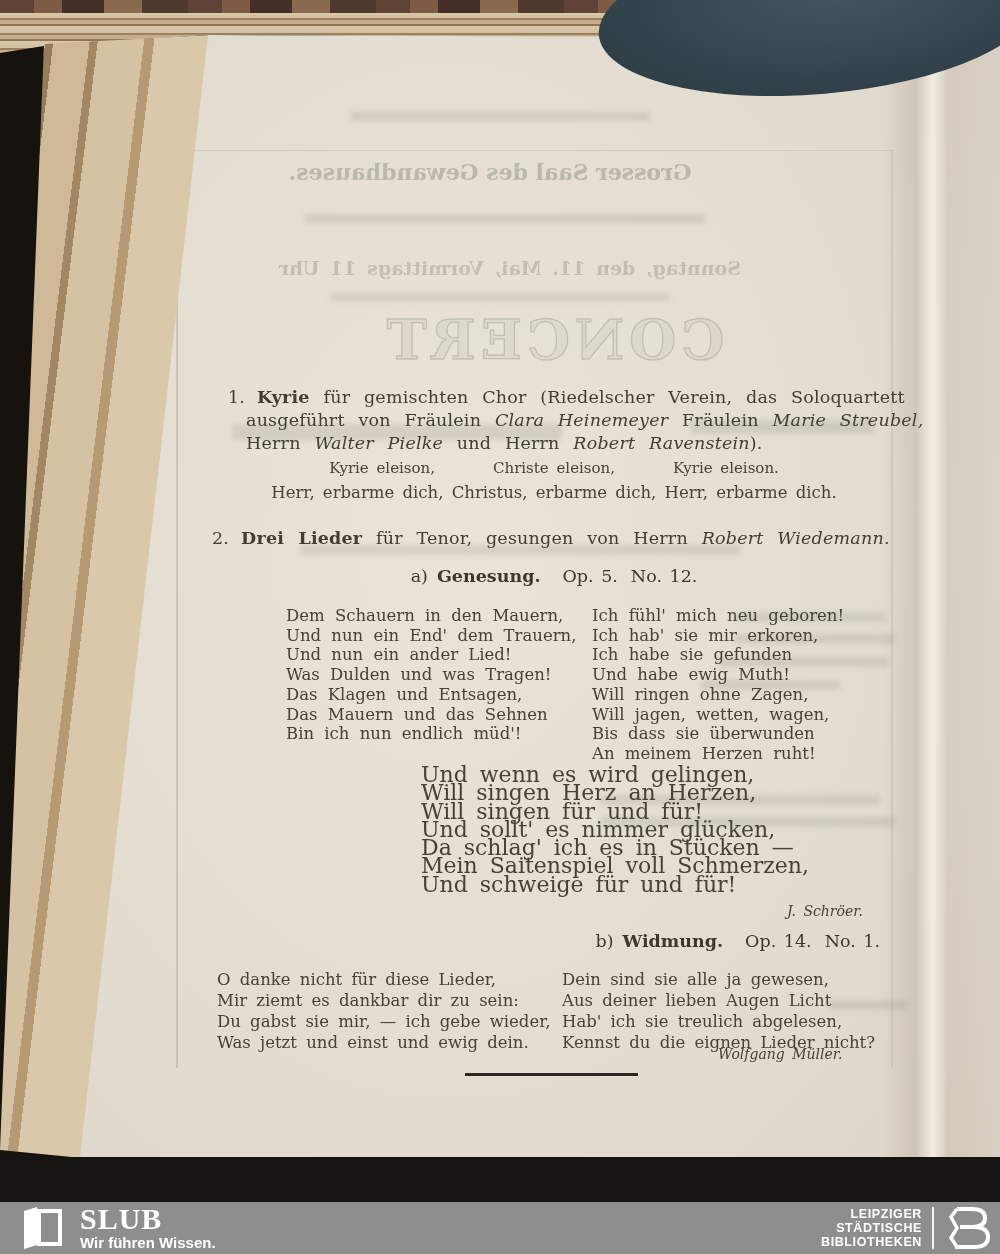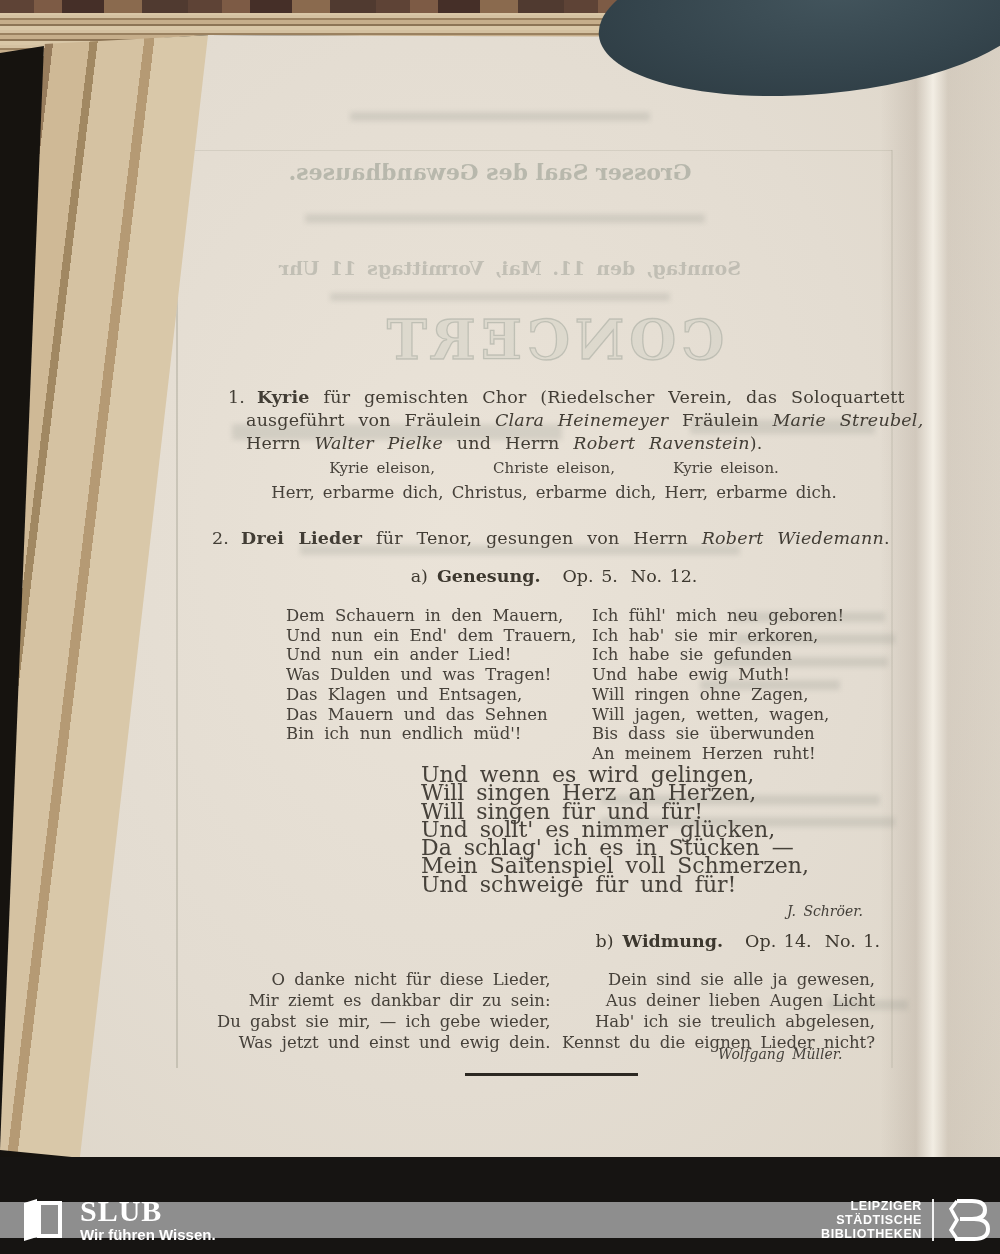--- a/index.html
+++ b/index.html
@@ -46,27 +46,27 @@
   .item{font-size:17.5px;line-height:23px;word-spacing:8px;letter-spacing:.2px;color:#423d35;}
   .item .num{margin-right:12px;}
   .hang{padding-left:18px;}
   .centerrow{display:flex;justify-content:center;gap:58px;font-size:15px;word-spacing:3px;}
   .centerline{text-align:center;font-size:16.5px;word-spacing:3px;}
   .heading{text-align:center;font-size:17.5px;word-spacing:2px;color:#3d382f;}
   .heading .g1{margin-left:9px;}
   .heading .g2{margin-left:22px;}
   .heading .g3{margin-left:13px;}
   .poem{font-size:16.5px;line-height:19.7px;word-spacing:5px;}
-  .poem2{font-size:16.5px;line-height:21px;word-spacing:4px;text-align:right;}
+  .poem2{font-size:16.5px;line-height:21px;word-spacing:4px;}
   .stanza{font-size:22px;line-height:18.3px;word-spacing:5px;}
   .sig{font-size:14px;font-style:italic;color:#44403a;word-spacing:3px;}
   .divider{position:absolute;left:465px;top:1073px;width:173px;height:3px;background:#2c2822;}
   
   .blackband{position:absolute;left:0;top:1157px;width:100%;height:97px;background:#161412;}
-  .footer{position:absolute;left:0;top:1202px;width:100%;height:36px;background:#8e8e8e;
+  .footer{position:absolute;left:0;top:1202px;width:100%;height:52px;background:#8e8e8e;
     display:flex;align-items:center;justify-content:space-between;
     font-family:"Liberation Sans", sans-serif;color:#fff;box-sizing:border-box;
     padding:0 10px 0 16px;}
   .slub{display:flex;align-items:center;gap:12px;}
   .slub-name{font-family:"Liberation Serif", serif;font-weight:bold;font-size:30px;line-height:28px;letter-spacing:1px;}
   .slub-tag{font-weight:bold;font-size:15px;margin-top:1px;}
   .lsb{display:flex;align-items:center;gap:10px;}
   .lsb-lines{text-align:right;font-weight:bold;font-size:12.5px;line-height:14px;letter-spacing:.6px;}
   .lsb-divider{width:2px;height:42px;background:rgba(255,255,255,.9);}
 </style>

